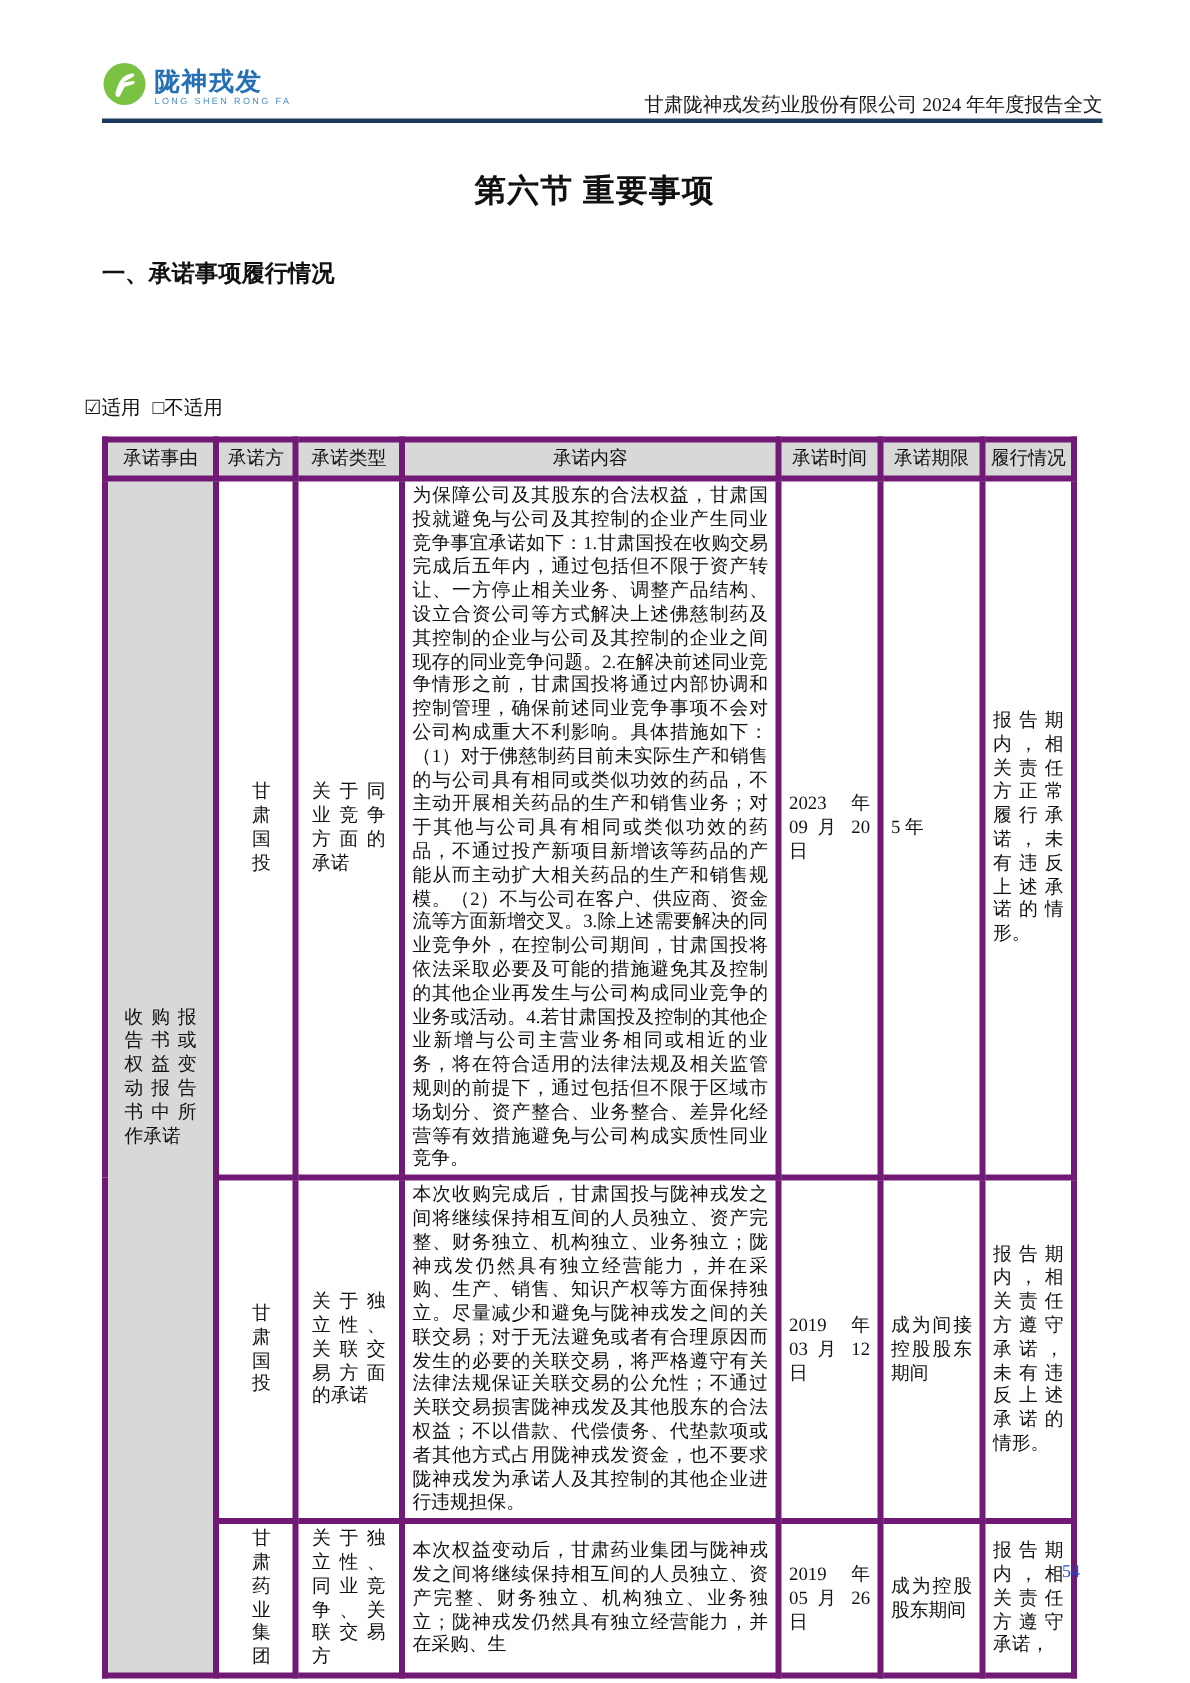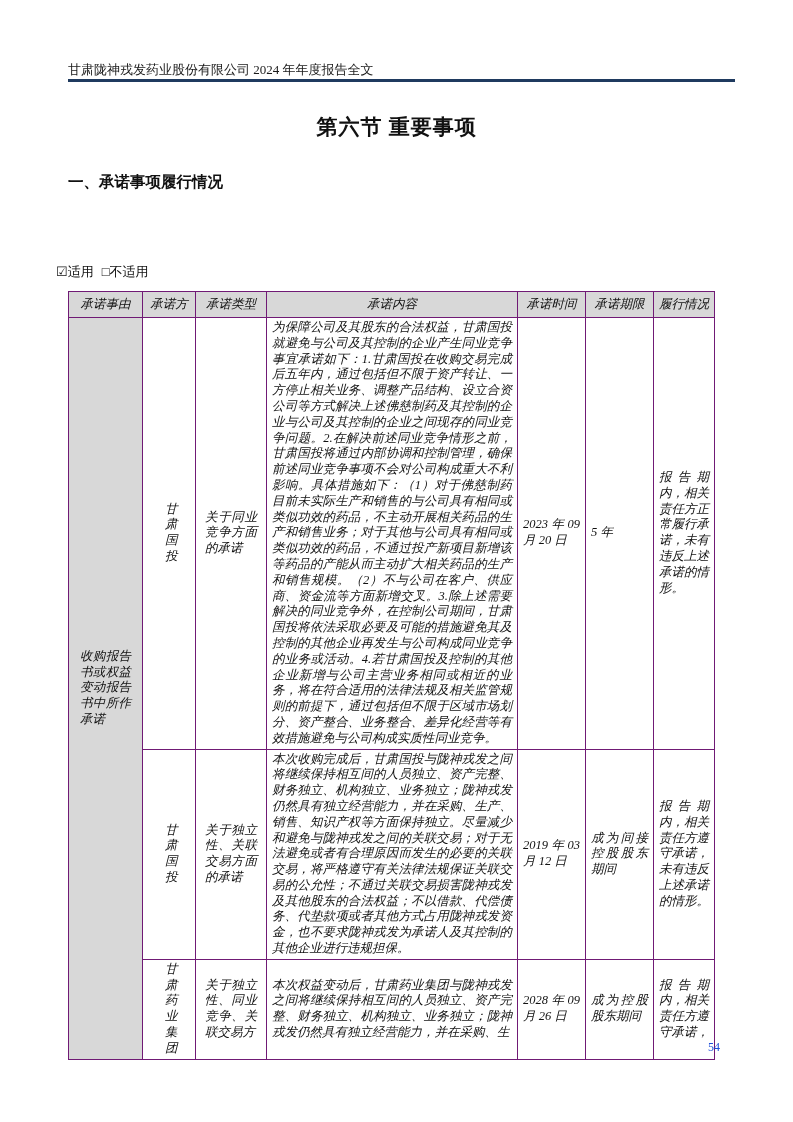--- a/index.html
+++ b/index.html
@@ -27,41 +27,53 @@
     font-size:14px;font-weight:bold;line-height:23px;text-align:justify;}
   .applicability{position:absolute;top:263px;left:56px;font-size:13px;}
   .applicability .gap{display:inline-block;width:8px;}
   
   .commit-table{
     position:absolute;top:291px;left:68px;width:646px;
     border-collapse:collapse;table-layout:fixed;
     font-size:12.5px;line-height:15.8px;
   }
   .commit-table th,.commit-table td{
-    border:1px solid #701a75;vertical-align:middle;
-    padding:2px 5px;box-sizing:border-box;text-align:justify;font-style:italic;
+    border:4px solid #701a75;vertical-align:middle;
+    padding:2px 5px;box-sizing:border-box;text-align:justify;
   }
   .commit-table th{
     background:#d8d8d8;font-weight:normal;text-align:center;
     height:26px;padding:2px 2px;
   }
   td.cell-reason{background:#d8d8d8;padding:2px 11px;}
   td.cell-party{padding:2px 22px;}
   td.cell-type{padding:2px 9px;}
   td.cell-content{padding:2px 5px;}
   td.cell-date,td.cell-term,td.cell-status{padding:2px 5px;}
   
   .page-number{position:absolute;top:1040px;right:73px;font-size:12px;color:#1d4ed8;}
 </style>
 </head>
 <body>
 
 <div class="page">
 
   <div class="header-bar">
+    <div class="logo">
+      <span>
+        <svg width="30" height="30" viewBox="0 0 30 30">
+          <circle cx="15" cy="15" r="14" fill="#7cc242"></circle>
+          <path d="M9 21 C11 14 13 9 20 8 C21.5 8 22 9 21 10 L14 14 L21 13 C22 13 22 14.5 21 15 L15 17 L12 23 C11 24.5 8.5 23.5 9 21 Z" fill="#ffffff"></path>
+        </svg>
+      </span>
+      <span class="logo-text">
+        <span class="logo-cn">陇神戎发</span>
+        <span class="logo-en">LONG SHEN RONG FA</span>
+      </span>
+    </div>
     <div class="doc-title">甘肃陇神戎发药业股份有限公司 2024 年年度报告全文</div>
   </div>
 
   <div class="page-title">第六节 重要事项</div>
   <div class="section-heading">一、承诺事项履行情况</div>
 
   <div class="applicability">
     <span>☑</span><span>适用</span><span class="gap"></span><span>□</span><span>不适用</span>
   </div>
 
@@ -101,21 +113,21 @@
         <td class="cell-type">关于独立性、关联交易方面的承诺</td>
         <td class="cell-content">本次收购完成后，甘肃国投与陇神戎发之间将继续保持相互间的人员独立、资产完整、财务独立、机构独立、业务独立；陇神戎发仍然具有独立经营能力，并在采购、生产、销售、知识产权等方面保持独立。尽量减少和避免与陇神戎发之间的关联交易；对于无法避免或者有合理原因而发生的必要的关联交易，将严格遵守有关法律法规保证关联交易的公允性；不通过关联交易损害陇神戎发及其他股东的合法权益；不以借款、代偿债务、代垫款项或者其他方式占用陇神戎发资金，也不要求陇神戎发为承诺人及其控制的其他企业进行违规担保。</td>
         <td class="cell-date">2019 年 03 月 12 日</td>
         <td class="cell-term">成为间接控股股东期间</td>
         <td class="cell-status">报告期内，相关责任方遵守承诺，未有违反上述承诺的情形。</td>
       </tr>
       <tr>
         <td class="cell-party">甘肃药业集团</td>
         <td class="cell-type">关于独立性、同业竞争、关联交易方</td>
         <td class="cell-content">本次权益变动后，甘肃药业集团与陇神戎发之间将继续保持相互间的人员独立、资产完整、财务独立、机构独立、业务独立；陇神戎发仍然具有独立经营能力，并在采购、生</td>
-        <td class="cell-date">2028 年 09 月 26 日</td>
+        <td class="cell-date">2019 年 05 月 26 日</td>
         <td class="cell-term">成为控股股东期间</td>
         <td class="cell-status">报告期内，相关责任方遵守承诺，</td>
       </tr>
     </tbody>
   </table>
 
   <div class="page-number">54</div>
 
 </div>
 

